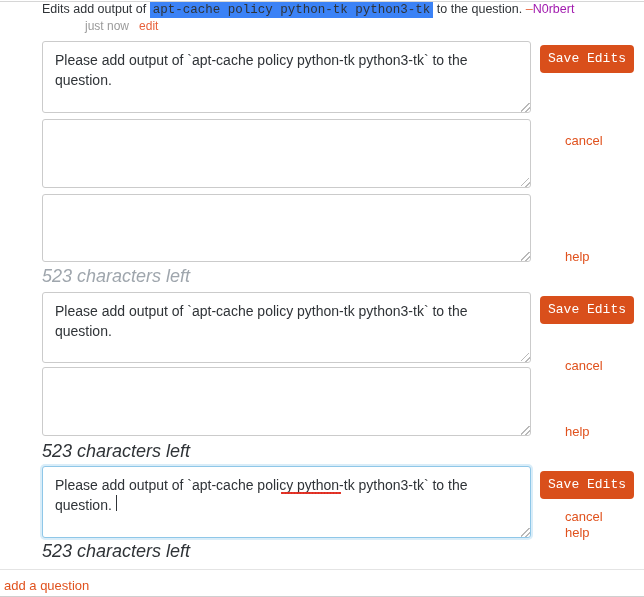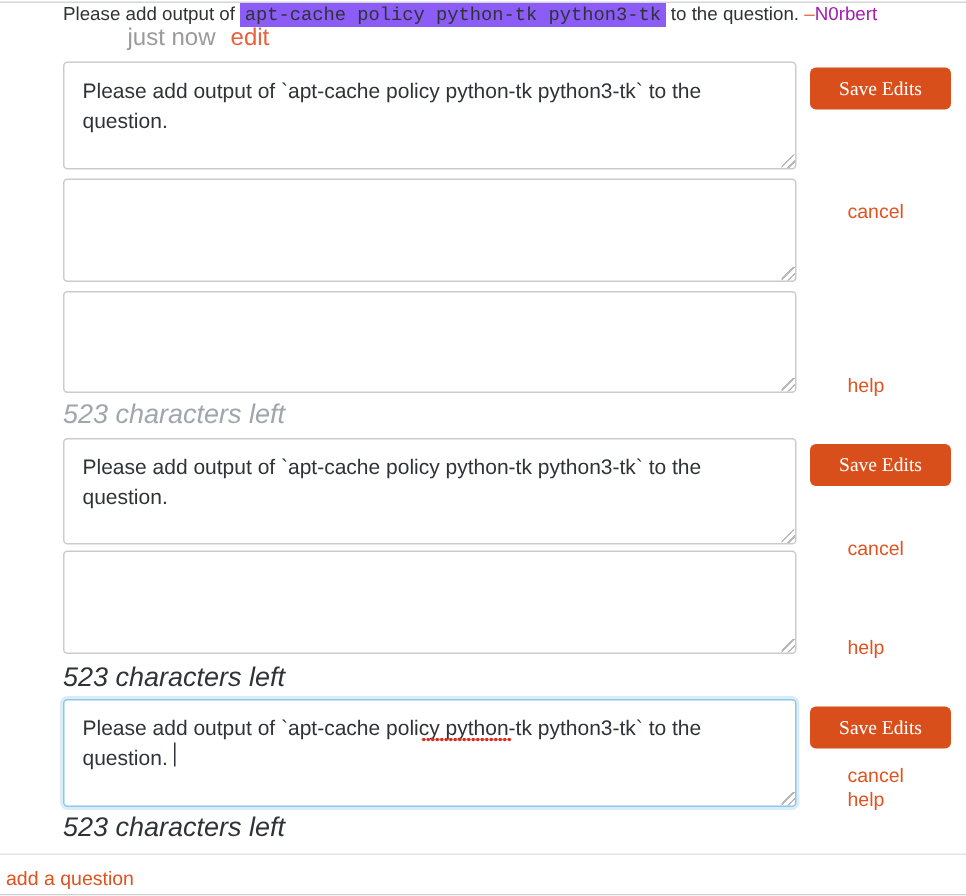--- a/index.html
+++ b/index.html
@@ -31,37 +31,37 @@
     position: absolute;
     left: 42px; top: 2px;
     width: 600px;
     font-size: 12.5px;
     line-height: 15px;
     color: #2f3337;
     white-space: nowrap;
   }
   .comment-head .code {
     font-family: "Liberation Mono", "DejaVu Sans Mono", monospace;
-    background: #8b5cf6;
+    background: #3b82f6;
     font-size: 12.5px;
     padding: 1px 3px;
     color: #2f3337;
   }
   .comment-head .author {
     color: #a21caf;
     margin-top: 30px;
   }
   .comment-head .dash {
     color: #e8613c;
   }
 
   .comment-meta {
     position: absolute;
     left: 42px; top: 19px;
-    font-size: 16px;
+    font-size: 12px;
     color: #9a9a9a;
     line-height: 14px;
     padding-left: 43px;
   }
   .comment-meta .edit-link {
     color: #e8613c;
     margin-left: 10px;
     cursor: pointer;
   }
 
@@ -94,21 +94,21 @@
   
   .btn-save {
     position: absolute;
     box-sizing: border-box;
     width: 94px;
     height: 28px;
     background: #d94f1b;
     border: none;
     border-radius: 4px;
     color: #ffffff;
-    font-family: Liberation Serif, serif;
+    font-family: Liberation Mono, monospace;
     font-size: 13px;
     line-height: 28px;
     text-align: center;
     cursor: pointer;
     padding: 0;
   }
 
   .lnk {
     position: absolute;
     color: #e0521e;
@@ -171,21 +171,21 @@
     line-height: 15px;
     cursor: pointer;
   }
 </style>
 </head>
 <body>
 
 <div class="top-rule"></div>
 
 <div class="comment-head">
-  <span>Please add output of</span>
+  <span>Edits add output of</span>
   <span class="code">apt-cache policy python-tk python3-tk</span>
   <span>to the question.</span>
   <span class="dash">–</span><span class="author">N0rbert</span>
 </div>
 
 <div class="comment-meta">
   <span>just now</span><span class="edit-link">edit</span>
 </div>
 
 <textarea class="ta" style="left: 42px; top: 41px; width: 489px; height: 72px;">Please add output of `apt-cache policy python-tk python3-tk` to the question.</textarea>

